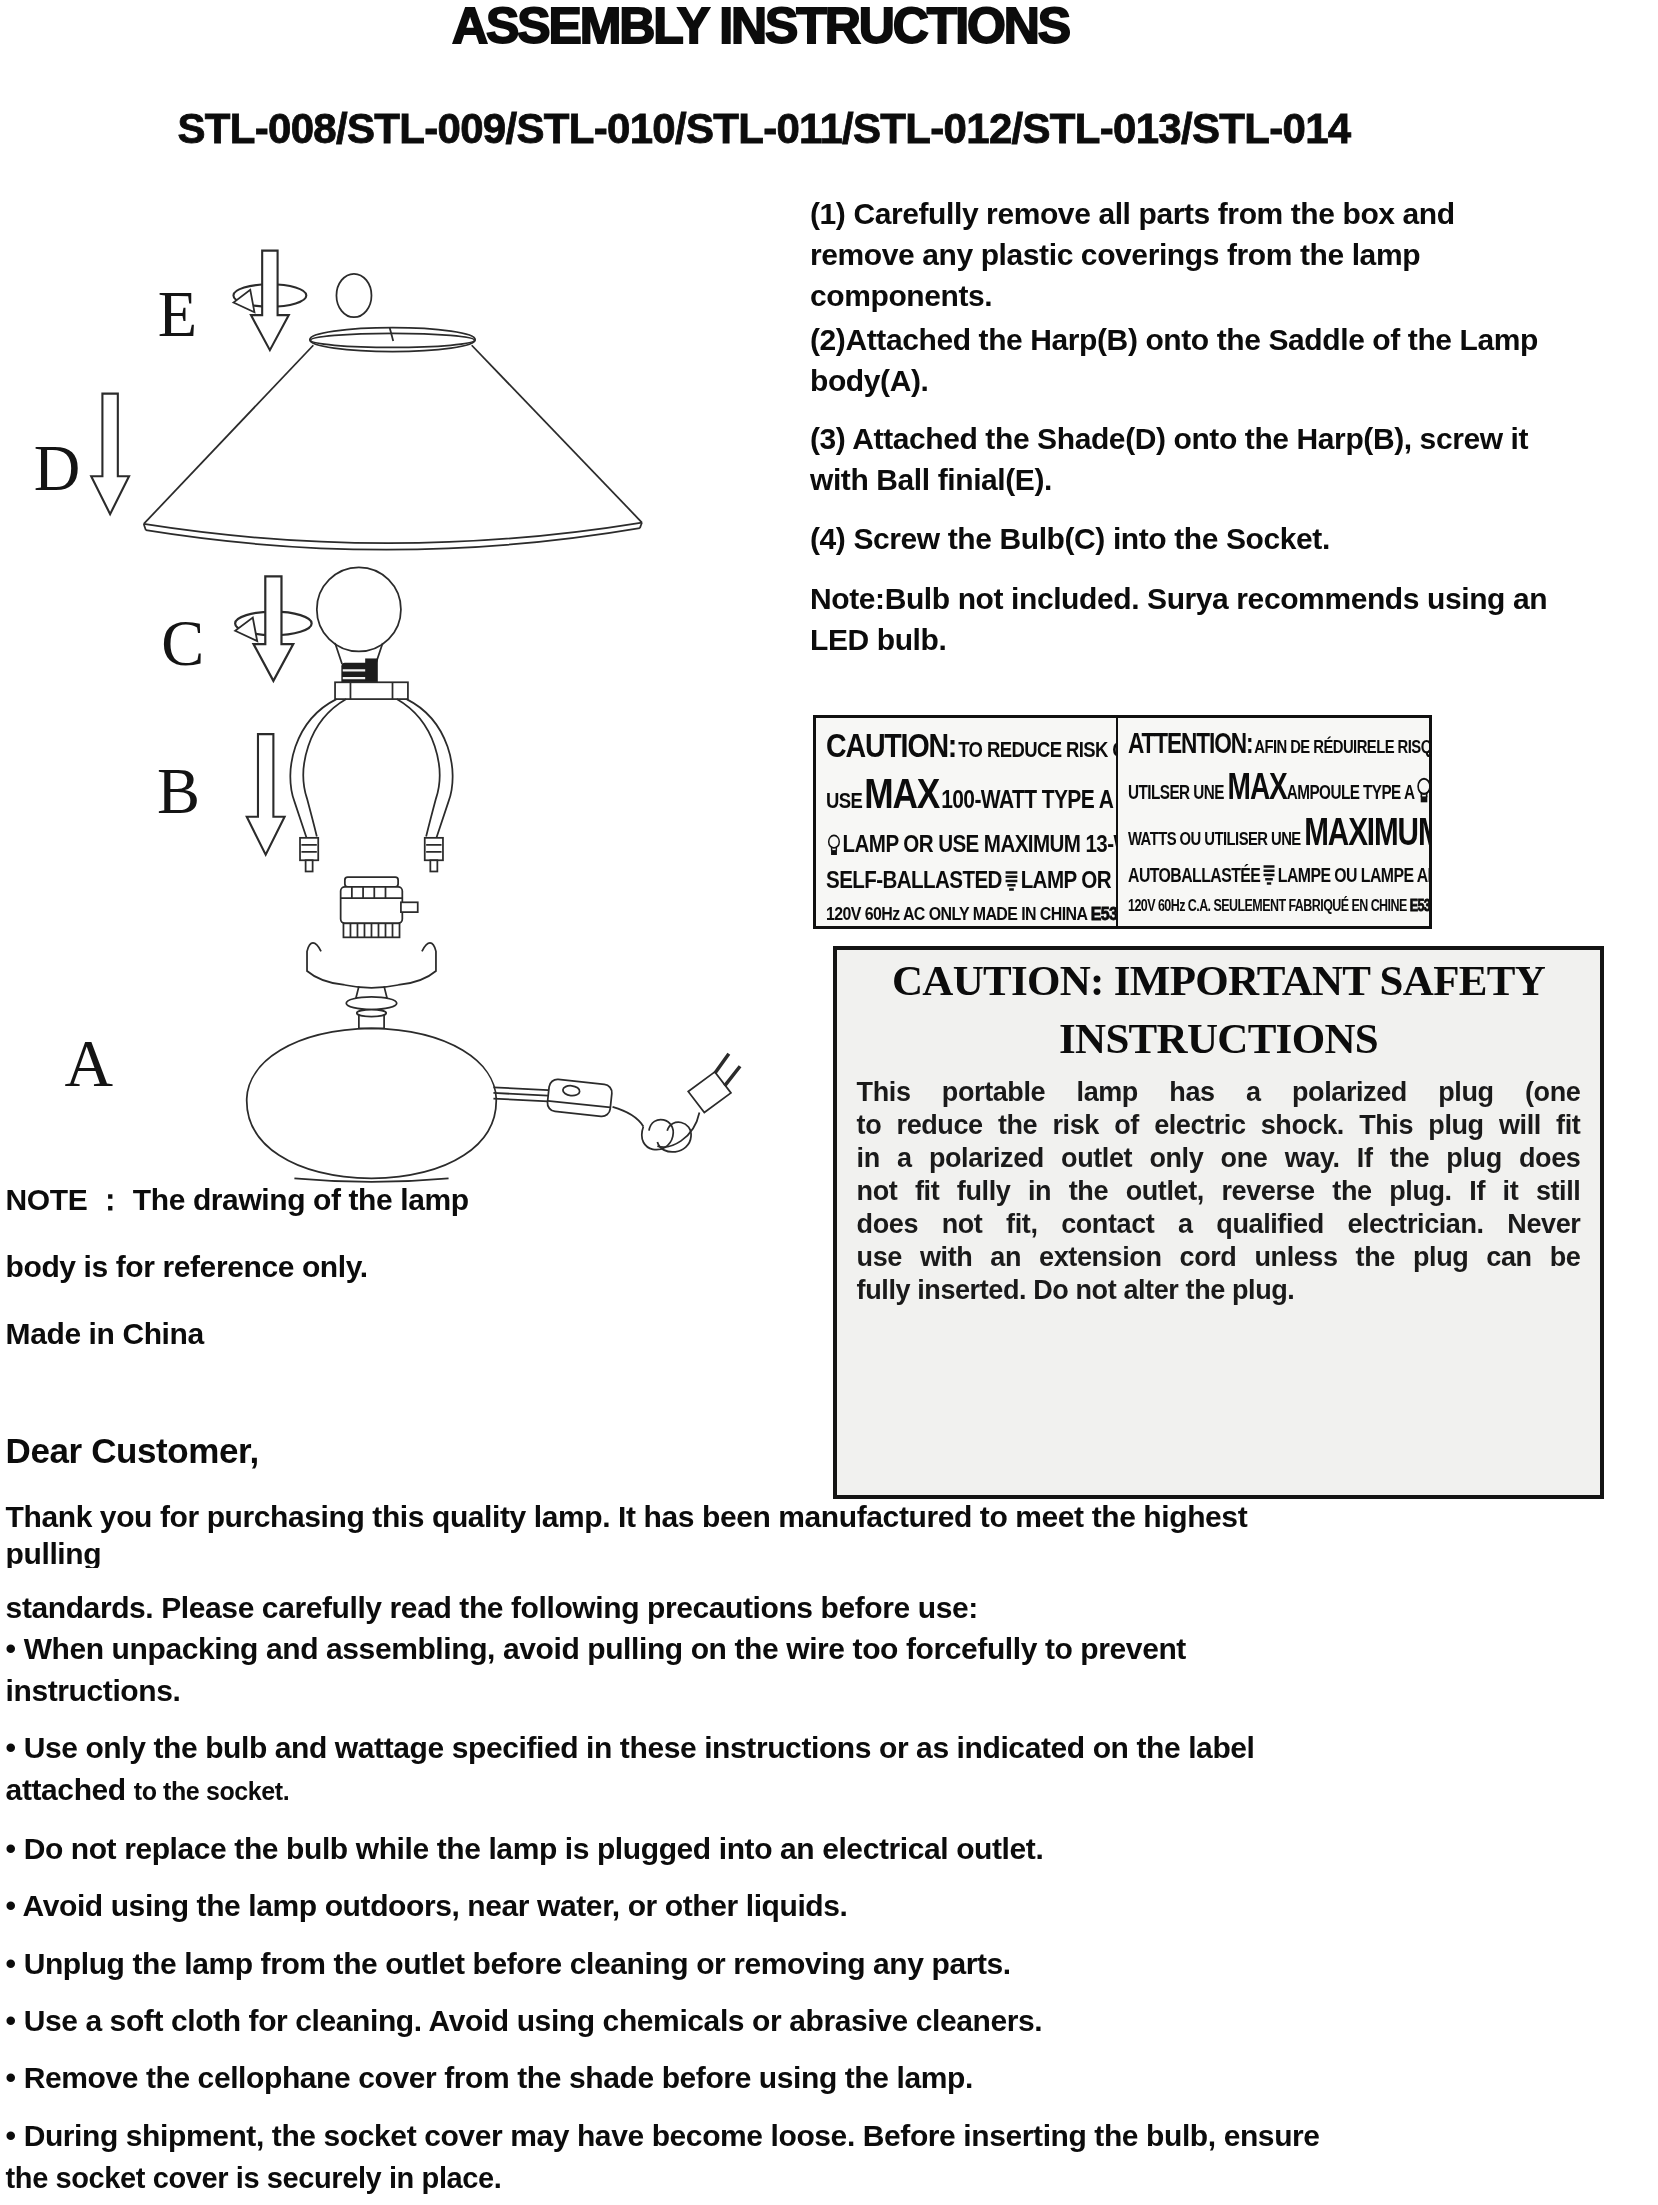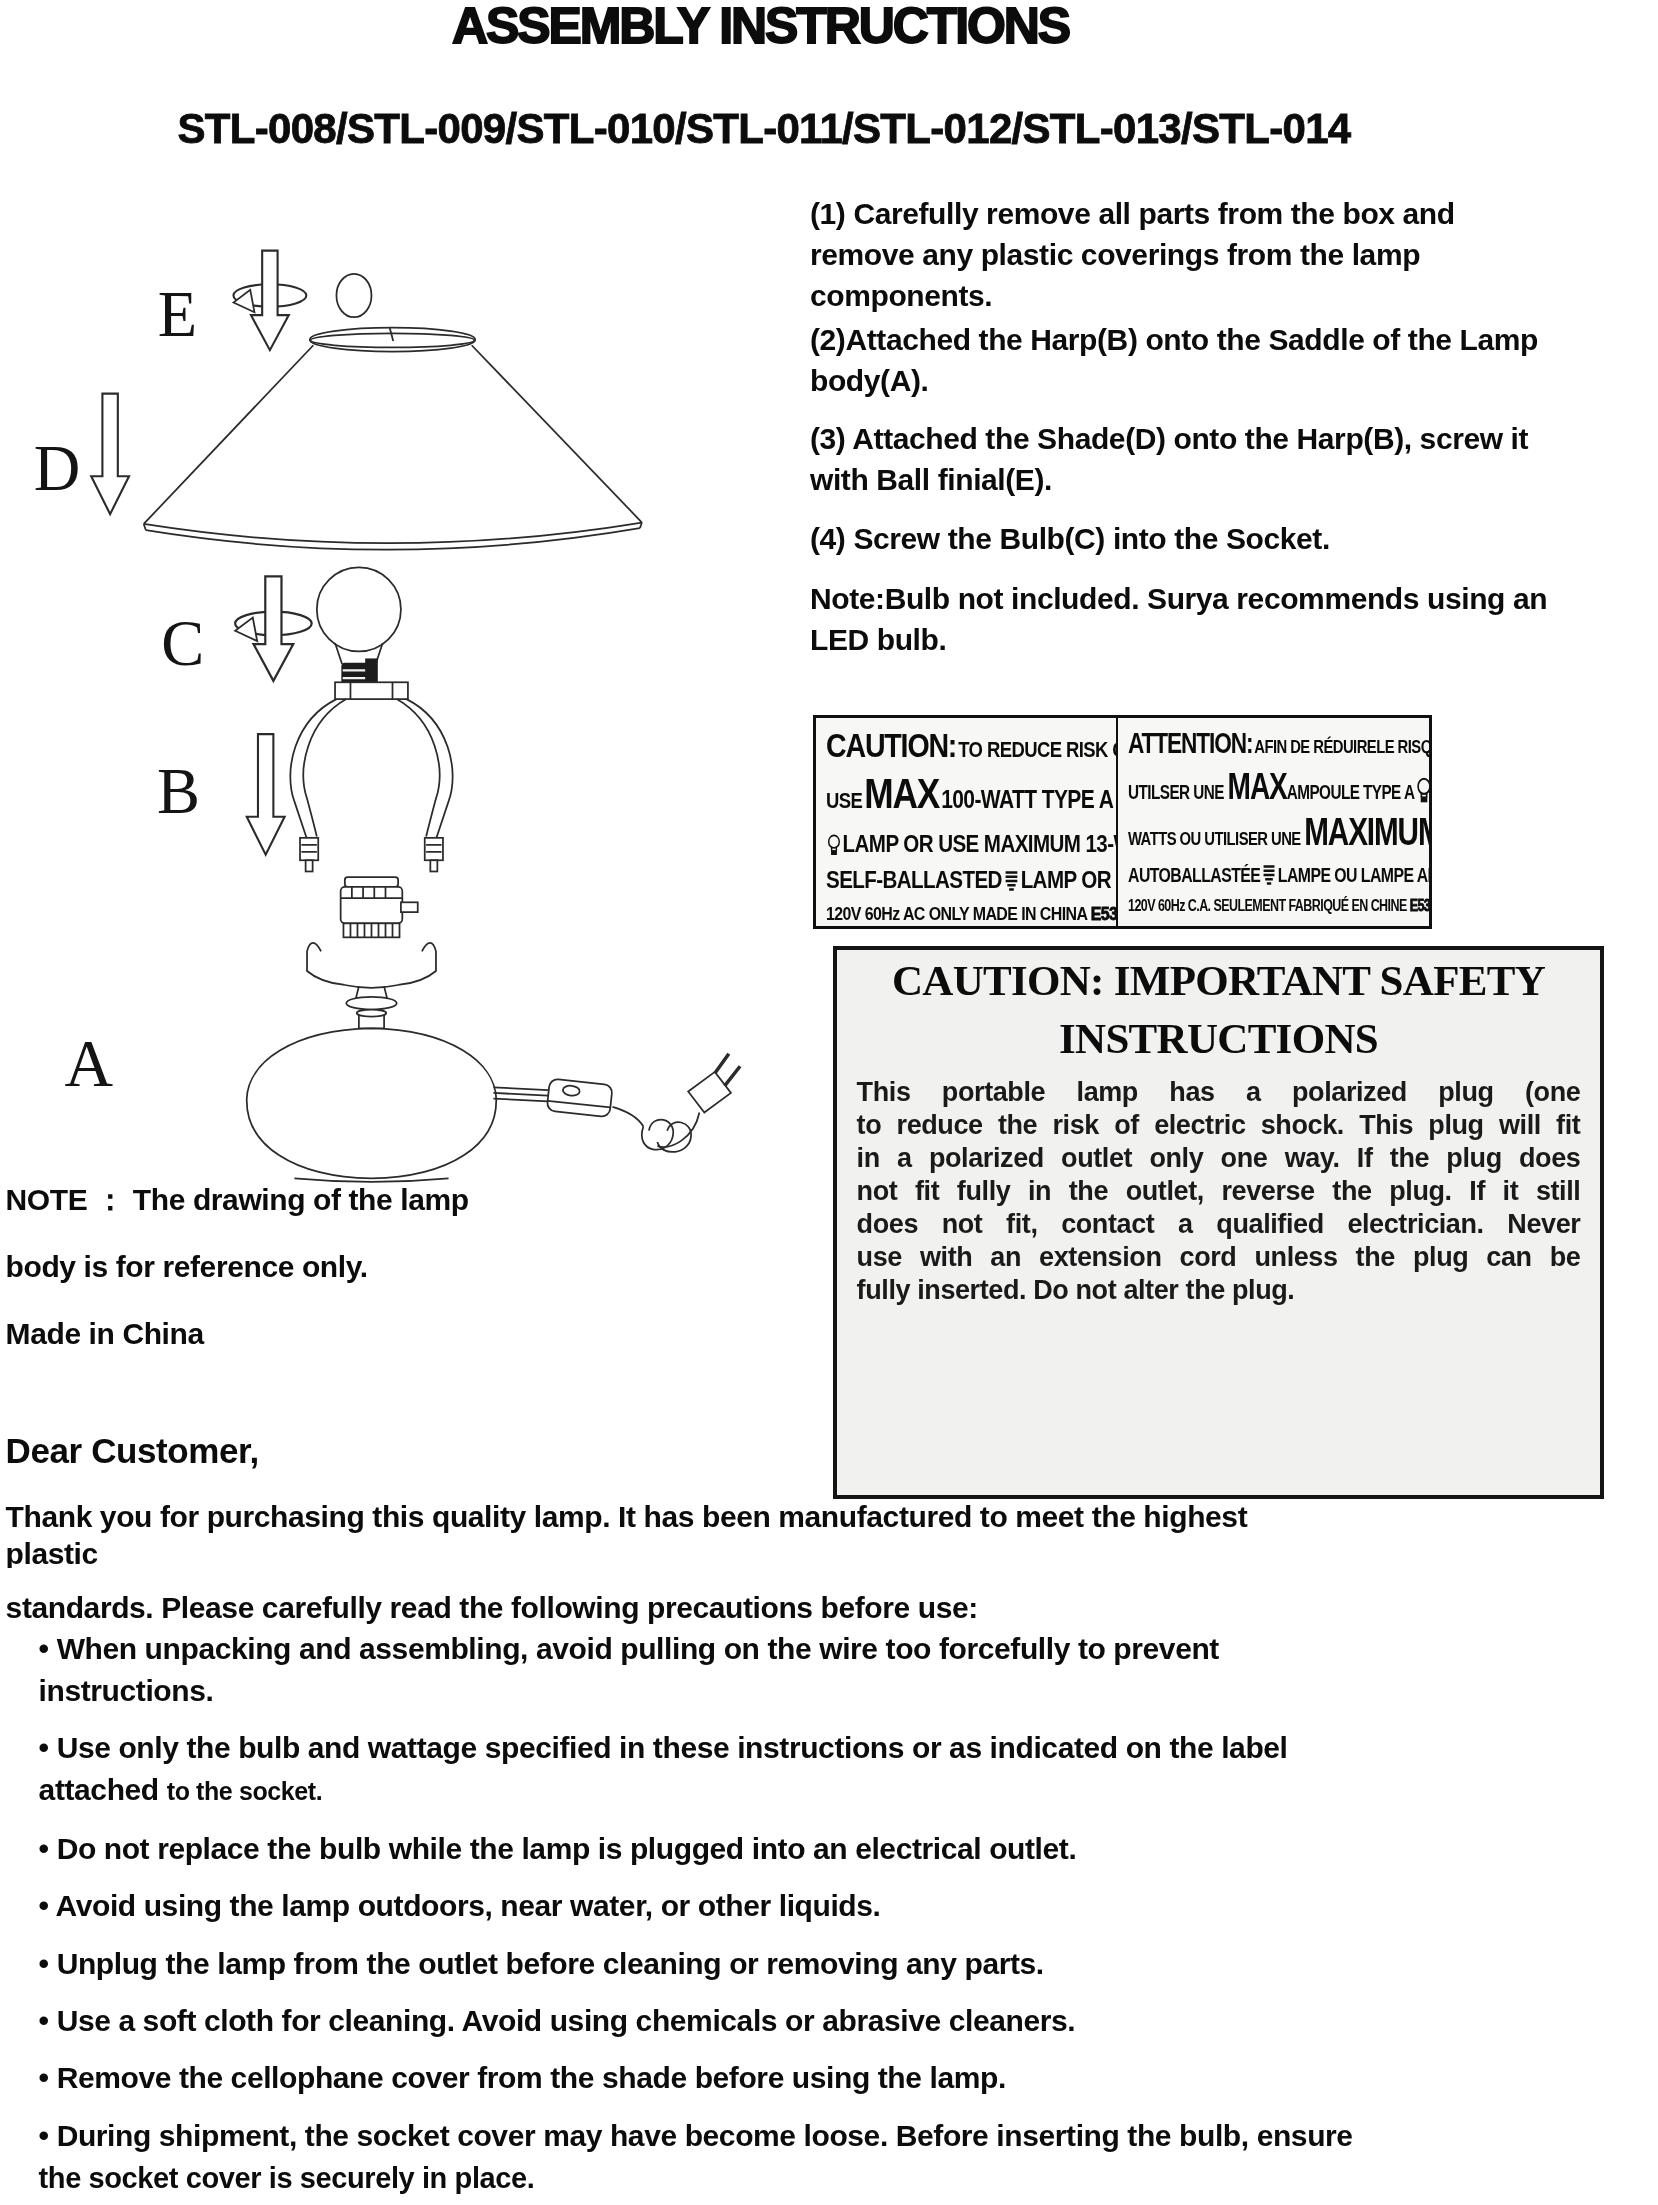--- a/index.html
+++ b/index.html
@@ -88,21 +88,21 @@
   #cust{left:5.6px;top:1431px;width:1649px;}
   .salut{font-size:35px;font-weight:bold;letter-spacing:-0.4px;}
   .iline{font-size:30px;font-weight:bold;letter-spacing:-0.4px;line-height:36px;}
   .i1{margin-top:28px;}
   .clip{height:32px;overflow:hidden;margin-top:1.4px;}
   .clip .iline{line-height:35px;}
   .i2{margin-top:22px;}
 
   
   #bullets{left:5.6px;top:1628px;width:1649px;}
-  .bl{font-size:30px;font-weight:bold;letter-spacing:-0.4px;line-height:42px;margin-left:33px;}
+  .bl{font-size:30px;font-weight:bold;letter-spacing:-0.4px;line-height:42px;}
   .bgap{margin-top:15.4px;}
   .sm{font-size:25px;}
   .sm2{font-size:29px;}
 
   
   #diagram{left:0;top:210px;}
 </style>
 </head>
 <body>
 
@@ -285,21 +285,21 @@
 <div class="abs" id="noteL">
   <div class="nl"><span>NOTE</span> <span>：</span> <span>The drawing of the lamp</span></div>
   <div class="nl">body is for reference only.</div>
   <div class="nl">Made in China</div>
 </div>
 
 <div class="abs" id="cust">
   <div class="salut">Dear Customer,</div>
   <div class="iline i1">Thank you for purchasing this quality lamp. It has been manufactured to meet the highest</div>
   <div class="clip">
-      <div class="iline">plastic</div>
+      <div class="iline">pulling</div>
     </div>
   <div class="iline i2">standards. Please carefully read the following precautions before use:</div>
 </div>
 
 <div class="abs" id="bullets">
   <div class="bl">• When unpacking and assembling, avoid pulling on the wire too forcefully to prevent</div>
   <div class="bl">instructions.</div>
   <div class="bl bgap">• Use only the bulb and wattage specified in these instructions or as indicated on the label</div>
   <div class="bl"><span>attached </span><span class="sm">to the socket.</span></div>
   <div class="bl bgap">• Do not replace the bulb while the lamp is plugged into an electrical outlet.</div>

